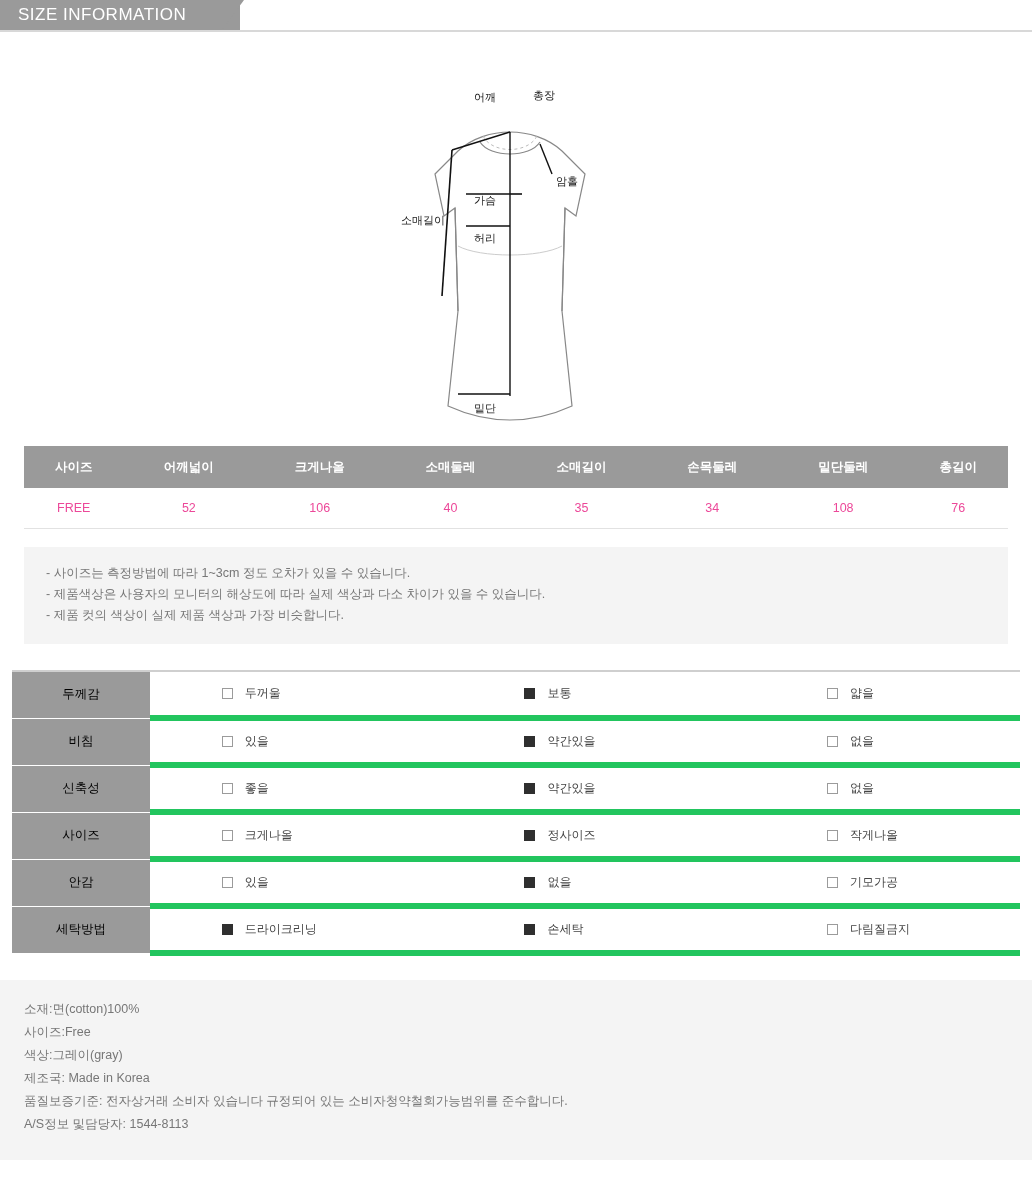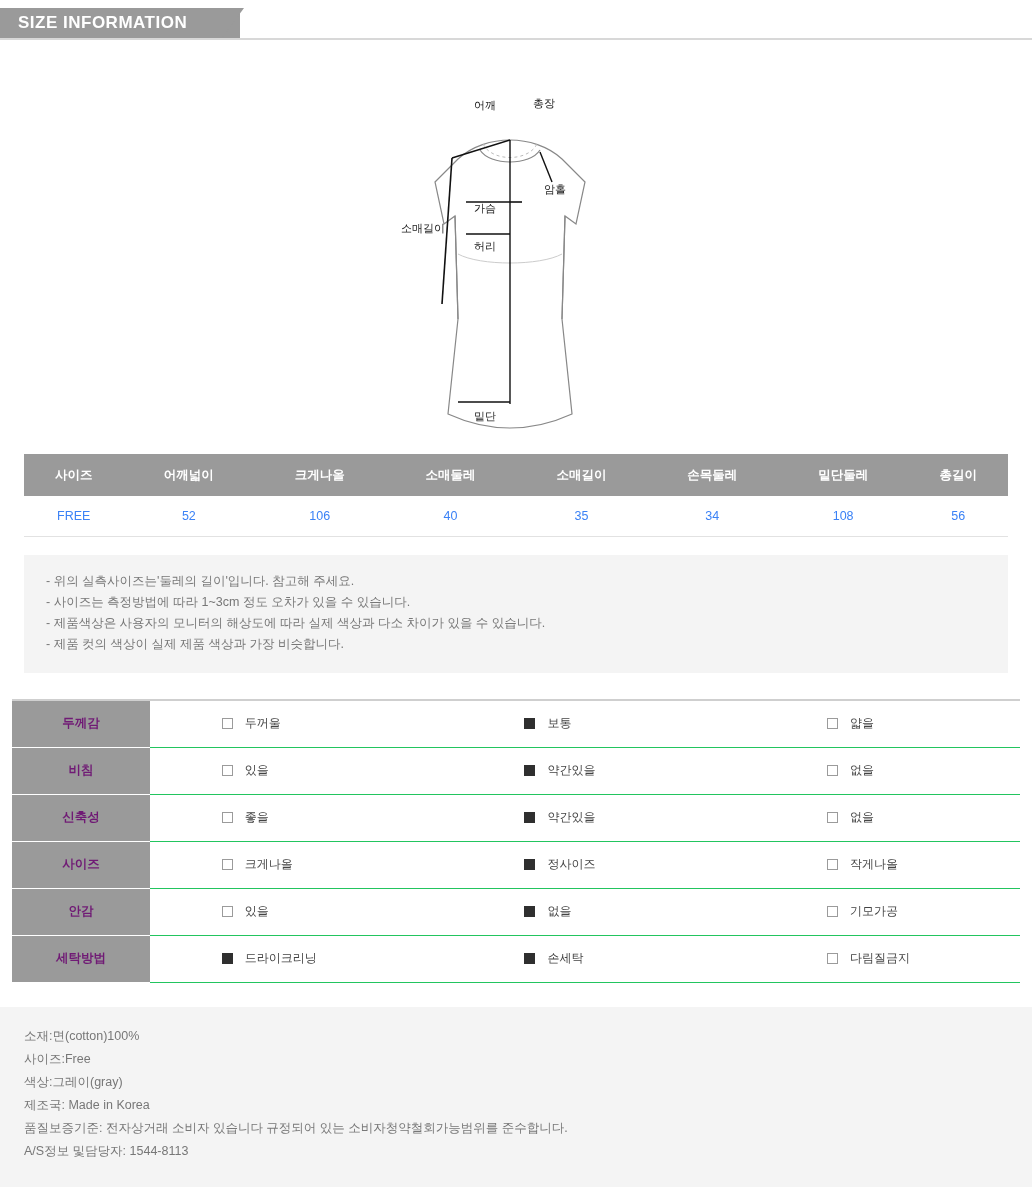--- a/index.html
+++ b/index.html
@@ -17,22 +17,21 @@
   }
   .page {
     width: 1032px;
     position: relative;
   }
 
   
   .header-bar {
     height: 36px;
     position: relative;
-    margin-top: 8px;
-    font-weight: bold;
+    margin-top: 0;
   }
   .header-tab {
     position: absolute;
     left: 0;
     top: 0;
     height: 30px;
     width: 240px;
     background: #9a9a9a;
     color: #ffffff;
     display: flex;
@@ -91,21 +90,21 @@
     background: #9a9a9a;
     color: #ffffff;
     font-weight: bold;
     height: 40px;
     font-size: 12.5px;
     border: none;
   }
   .size-table tbody td {
     height: 38px;
     text-align: center;
-    color: #3b82f6;
+    color: #ec4899;
     border-bottom: 1px solid #e2e2e2;
     font-size: 12.5px;
   }
 
   
   .notes {
     margin: 18px 24px 0 24px;
     width: 984px;
     background: #f4f4f4;
     box-sizing: border-box;
@@ -119,28 +118,28 @@
   .fabric-table {
     margin: 26px 12px 0 12px;
     width: 1008px;
     border-collapse: collapse;
     border-top: 2px solid #cfcfcf;
   }
   .fabric-table tr { height: 47px; }
   .fabric-table td.cat {
     width: 150px;
     background: #9a9a9a;
-    color: #701a75;
-    font-weight: bold;
+    color: #000000;
+    font-weight: normal;
     font-size: 12.5px;
     text-align: center;
     border-bottom: 1px solid #ffffff;
   }
   .fabric-table td.opt {
-    border-bottom: 1px solid #22c55e;
+    border-bottom: 6px solid #22c55e;
     font-size: 12px;
     color: #444;
     padding-left: 24px;
   }
   .opt-inner {
     display: flex;
     align-items: center;
     gap: 12px;
     padding-left: 48px;
   }
@@ -211,21 +210,21 @@
         <line x1="130" y1="36" x2="130" y2="300" stroke="#111111" stroke-width="1.4"></line>
         <line x1="160" y1="48" x2="172" y2="78" stroke="#111111" stroke-width="1.4"></line>
         <line x1="86" y1="98" x2="130" y2="98" stroke="#111111" stroke-width="1.6"></line>
         <line x1="130" y1="98" x2="142" y2="98" stroke="#111111" stroke-width="1.6"></line>
         <line x1="86" y1="130" x2="130" y2="130" stroke="#111111" stroke-width="1.6"></line>
         <line x1="78" y1="298" x2="130" y2="298" stroke="#111111" stroke-width="1.6"></line>
       </svg>
 
       <span class="dlabel" style="left:94px; top:-6px;">어깨</span>
       <span class="dlabel" style="left:153px; top:-8px;">총장</span>
-      <span class="dlabel" style="left:164px; top:78px;">암홀</span>
+      <span class="dlabel" style="left:176px; top:78px;">암홀</span>
       <span class="dlabel" style="left:94px; top:97px;">가슴</span>
       <span class="dlabel" style="left:21px; top:117px;">소매길이</span>
       <span class="dlabel" style="left:94px; top:135px;">허리</span>
       <span class="dlabel" style="left:94px; top:305px;">밑단</span>
     </div>
   </div>
 
   <table class="size-table">
     <thead>
       <tr>
@@ -241,27 +240,26 @@
     </thead>
     <tbody>
       <tr>
         <td>FREE</td>
         <td>52</td>
         <td>106</td>
         <td>40</td>
         <td>35</td>
         <td>34</td>
         <td>108</td>
-        <td>56</td>
+        <td>76</td>
       </tr>
     </tbody>
   </table>
 
   <div class="notes">
-    <div>- 위의 실측사이즈는'둘레의 길이'입니다. 참고해 주세요.</div>
     <div>- 사이즈는 측정방법에 따라 1~3cm 정도 오차가 있을 수 있습니다.</div>
     <div>- 제품색상은 사용자의 모니터의 해상도에 따라 실제 색상과 다소 차이가 있을 수 있습니다.</div>
     <div>- 제품 컷의 색상이 실제 제품 색상과 가장 비슷합니다.</div>
   </div>
 
   <table class="fabric-table">
     <tbody id="fabric-body">
         <tr>
           <td class="cat">두께감</td>
           <td class="opt opt-col-1">

